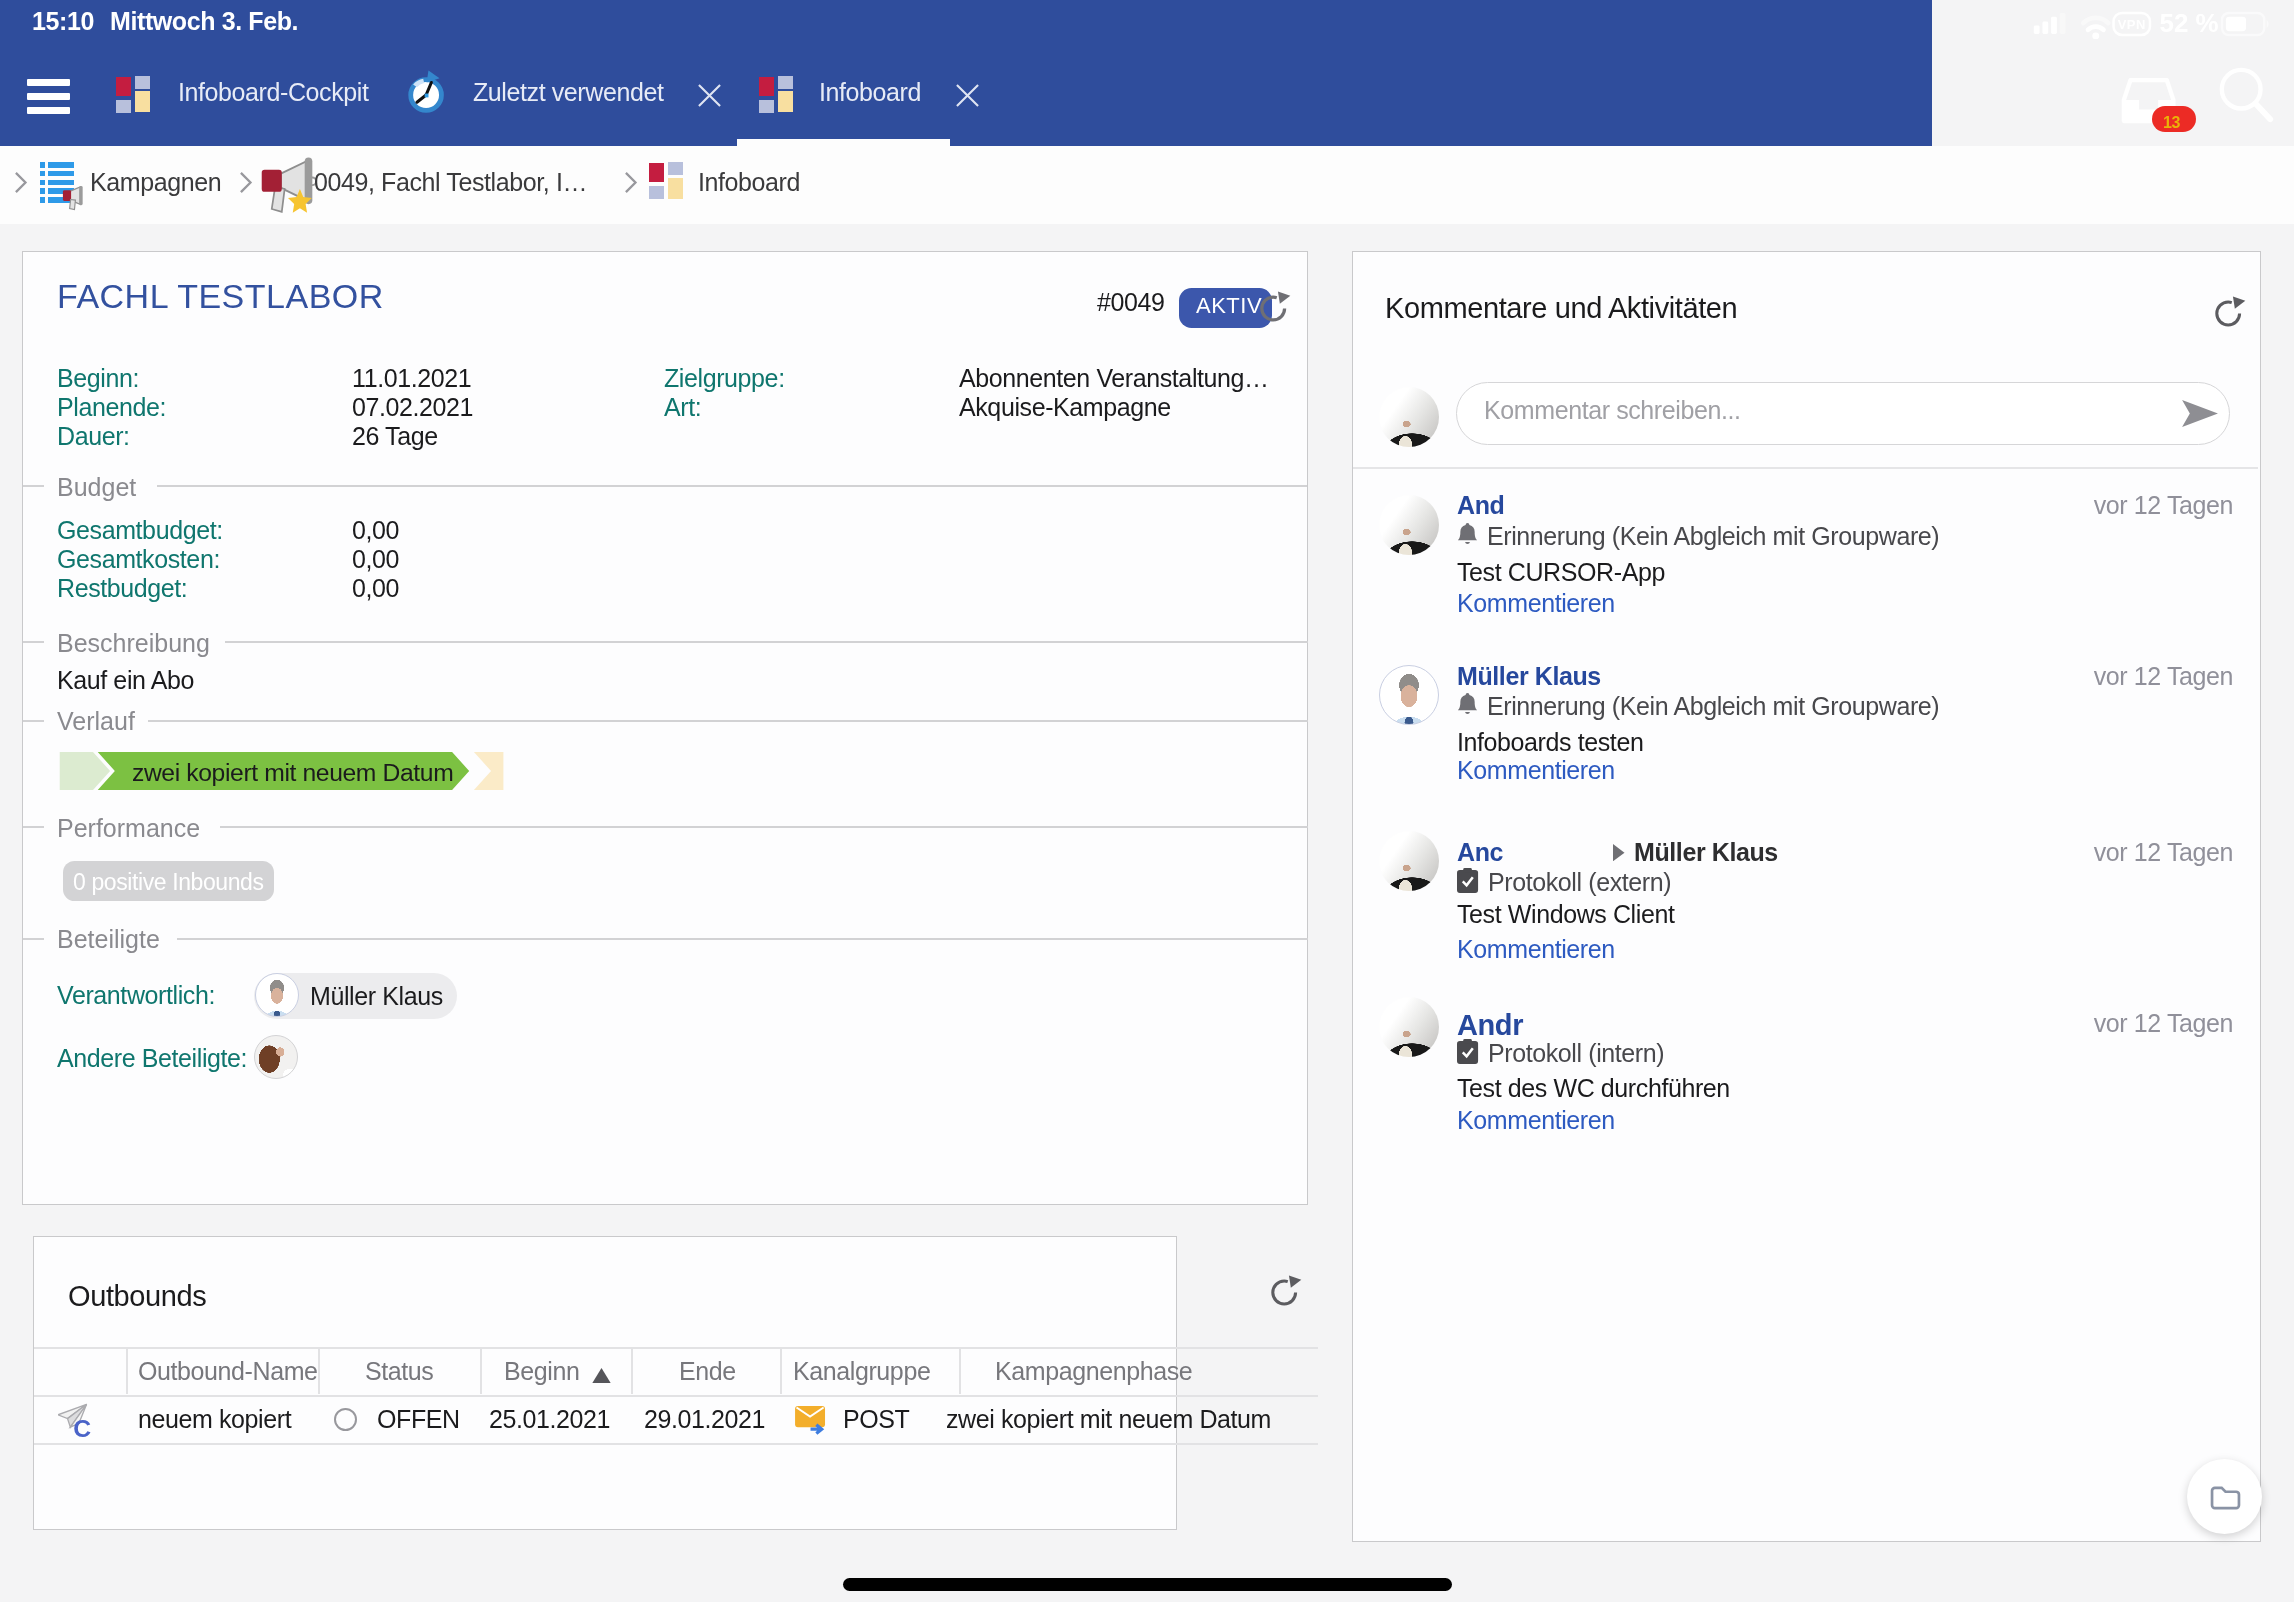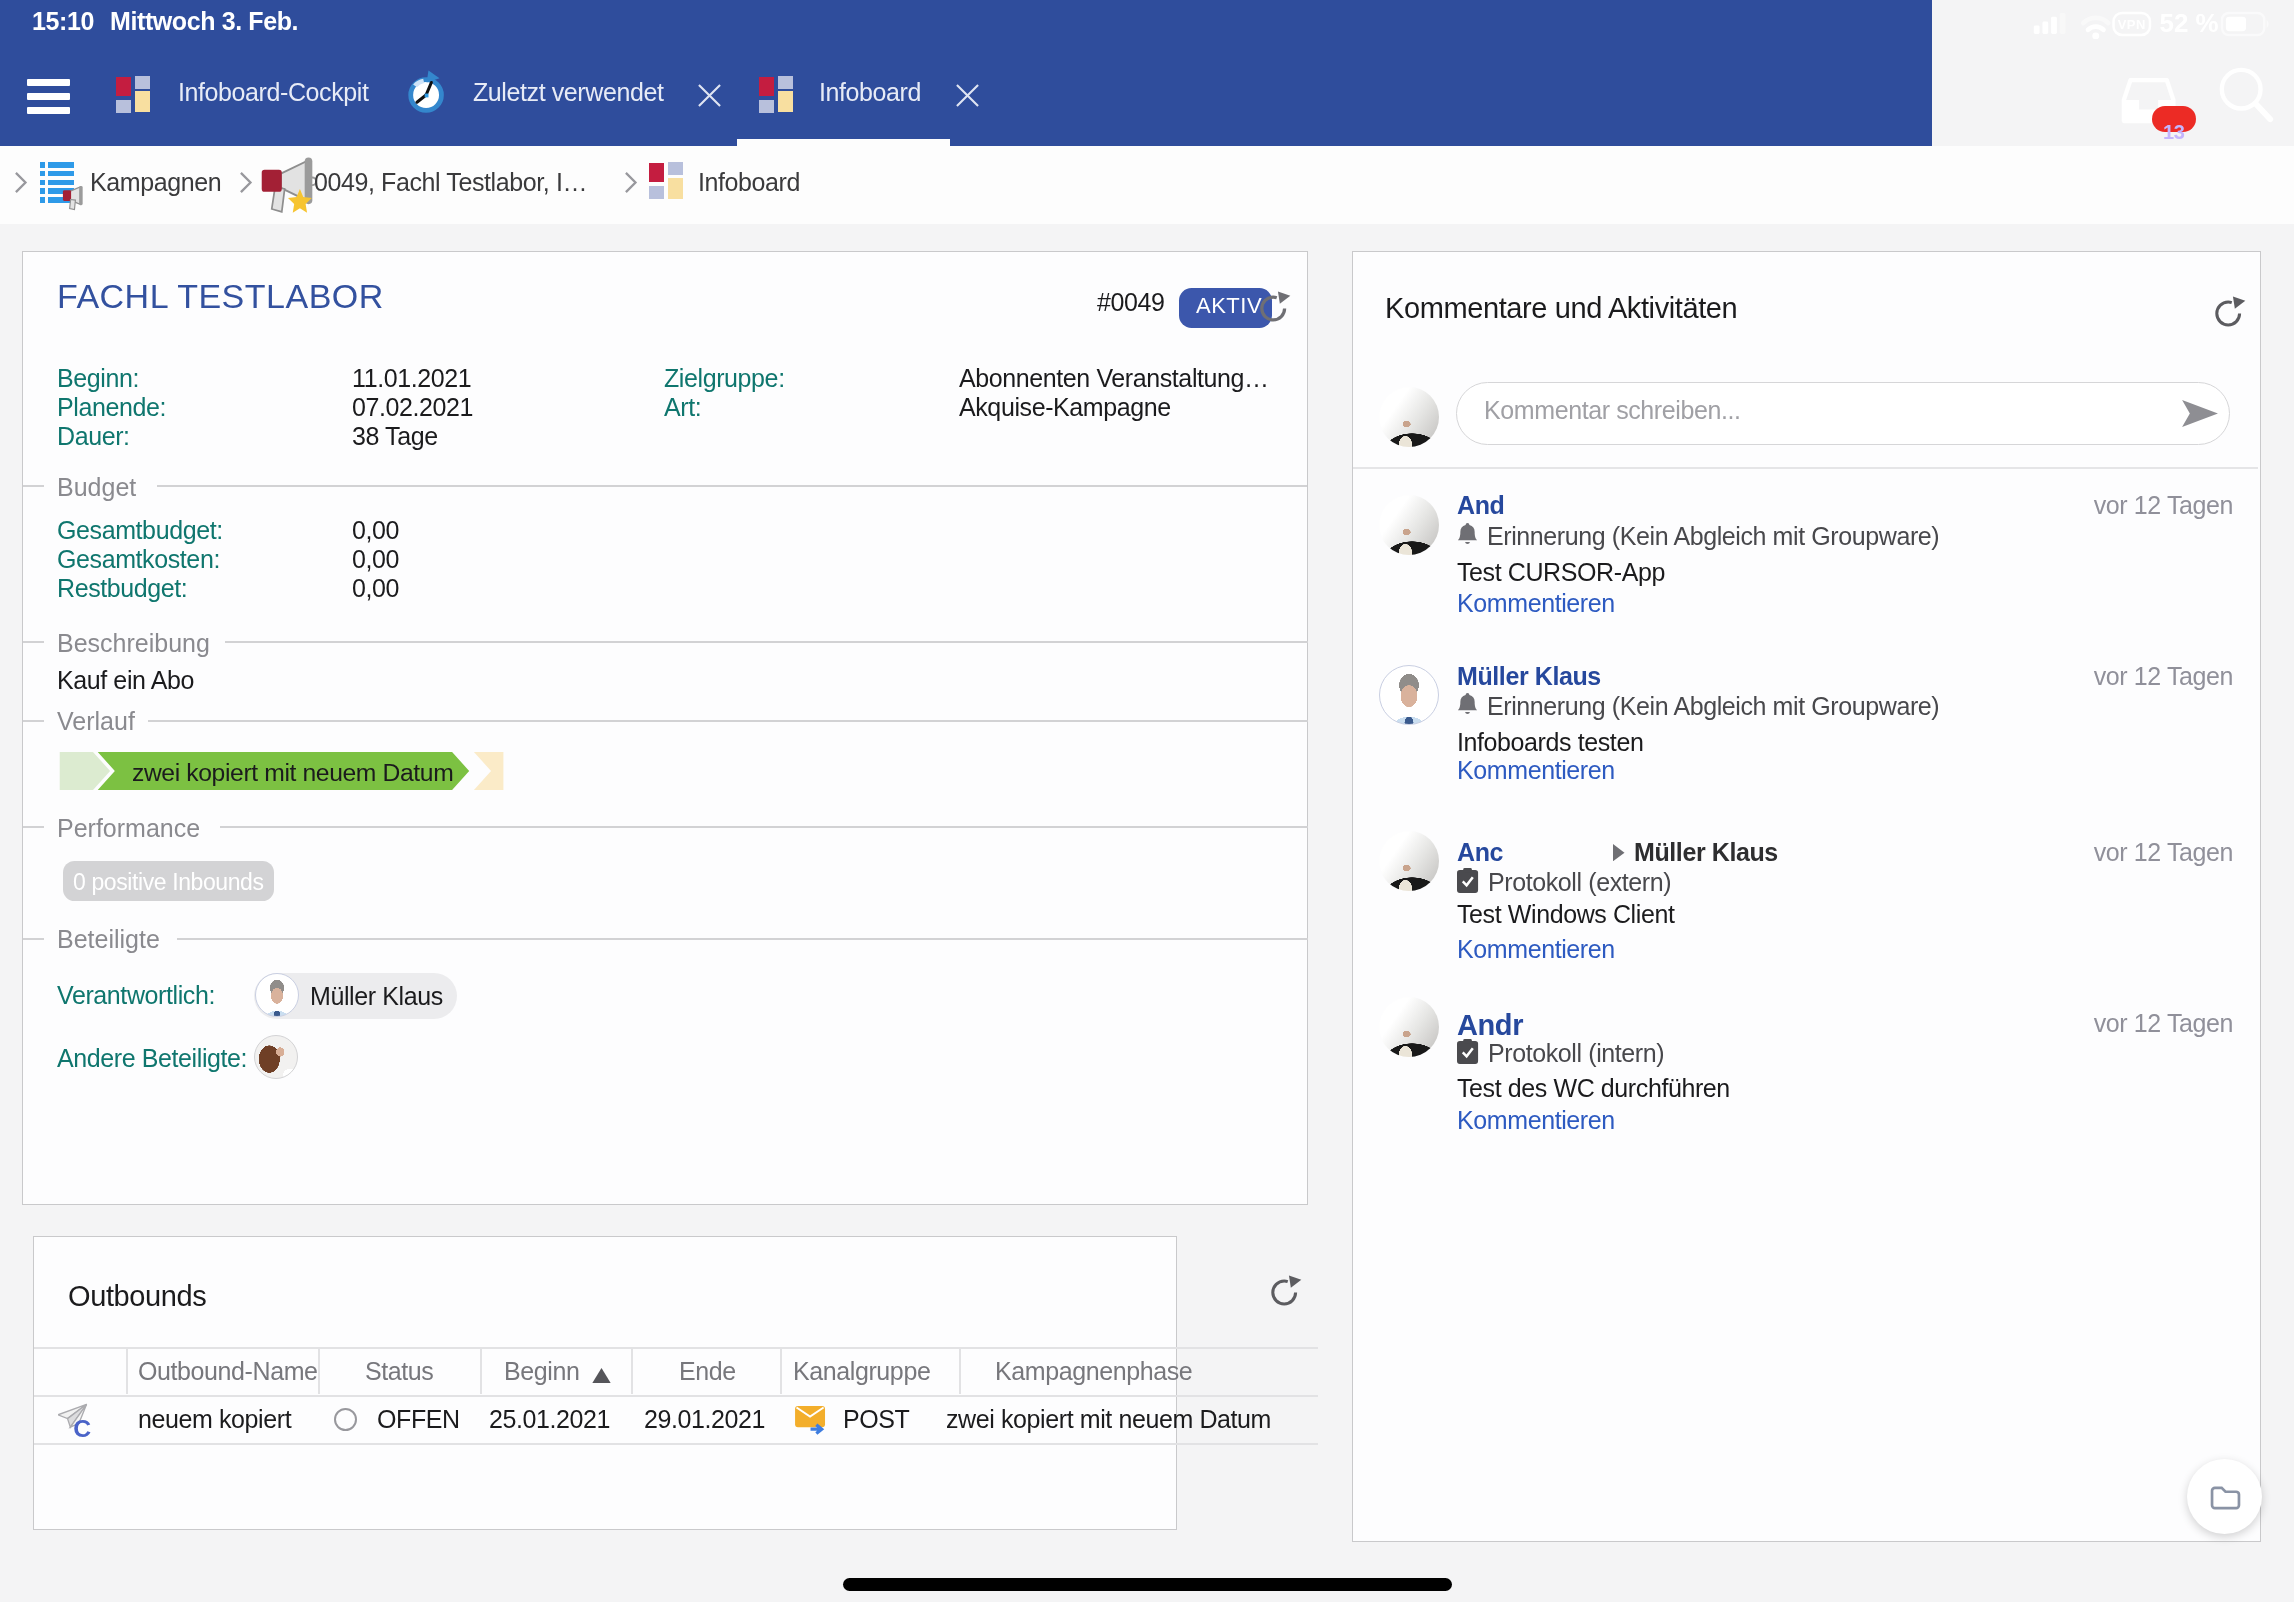--- a/index.html
+++ b/index.html
@@ -94,21 +94,21 @@
     <svg class="abs" style="left:955px;top:83px" width="25" height="25" viewBox="0 0 26 26">
       <path d="M2 2 L24 24 M24 2 L2 24" stroke="#dfe4f2" stroke-width="2.2"></path>
     </svg>
     <div class="abs" style="left:737px;top:139px;width:213px;height:12.5px;background:#fdfdfd"></div>
 
     <svg class="abs" style="left:2121px;top:75px" width="61" height="52" viewBox="0 0 64 54">
       <path d="M10 5 L48 5 L55 26 L55 48 L3 48 L3 26 Z" fill="none" stroke="#fff" stroke-width="4.5" stroke-linejoin="round"></path>
       <path d="M3 26 L19 26 L19 36 L39 36 L39 26 L55 26 L55 48 L3 48 Z" fill="#fff"></path>
     </svg>
     <div class="abs" style="left:2152px;top:106px;width:44px;height:26px;border-radius:13.4px;background:#ec2b25"></div>
-    <div class="t" style="left:2163px;top:121px;font-size:20px;font-weight:bold;color:#c4b5fd">13</div>
+    <div class="t" style="left:2163px;top:114px;font-size:16px;font-weight:bold;color:#eab308">13</div>
     <svg class="abs" style="left:2217px;top:65px" width="60" height="60" viewBox="0 0 62 62">
       <circle cx="25" cy="25" r="20" fill="none" stroke="#fff" stroke-width="4.5"></circle>
       <path d="M40 40 L55 56" stroke="#fff" stroke-width="6" stroke-linecap="round"></path>
     </svg>
   </div>
   <div class="crumbs" id="crumbs">
     <svg class="abs" style="left:13.4px;top:25px" width="15.4" height="23" viewBox="0 0 16 24">
         <path d="M3 2 L13 12 L3 22" fill="none" stroke="#98989d" stroke-width="2.4"></path>
       </svg>
 
@@ -168,21 +168,21 @@
 
     <div class="t lbl" style="left:34px;top:113px;font-size:25px">Beginn:</div>
     <div class="t val" style="left:329px;top:113px;font-size:25px">11.01.2021</div>
     <div class="t lbl" style="left:641px;top:113px;font-size:25px">Zielgruppe:</div>
     <div class="t val" style="left:936px;top:113px;font-size:25px">Abonnenten Veranstaltung…</div>
     <div class="t lbl" style="left:34px;top:142px;font-size:25px">Planende:</div>
     <div class="t val" style="left:329px;top:142px;font-size:25px">07.02.2021</div>
     <div class="t lbl" style="left:641px;top:142px;font-size:25px">Art:</div>
     <div class="t val" style="left:936px;top:142px;font-size:25px">Akquise-Kampagne</div>
     <div class="t lbl" style="left:34px;top:171px;font-size:25px">Dauer:</div>
-    <div class="t val" style="left:329px;top:171px;font-size:25px">38 Tage</div>
+    <div class="t val" style="left:329px;top:171px;font-size:25px">26 Tage</div>
 
     <div class="sectline" style="left:0;top:233px;width:21px"></div>
     <div class="sect" style="left:34px;top:222px">Budget</div>
     <div class="sectline" style="left:134px;top:233px;width:1150px"></div>
     <div class="t lbl" style="left:34px;top:265px;font-size:25px">Gesamtbudget:</div>
     <div class="t val" style="left:329px;top:265px;font-size:25px">0,00</div>
     <div class="t lbl" style="left:34px;top:294px;font-size:25px">Gesamtkosten:</div>
     <div class="t val" style="left:329px;top:294px;font-size:25px">0,00</div>
     <div class="t lbl" style="left:34px;top:323px;font-size:25px">Restbudget:</div>
     <div class="t val" style="left:329px;top:323px;font-size:25px">0,00</div>

